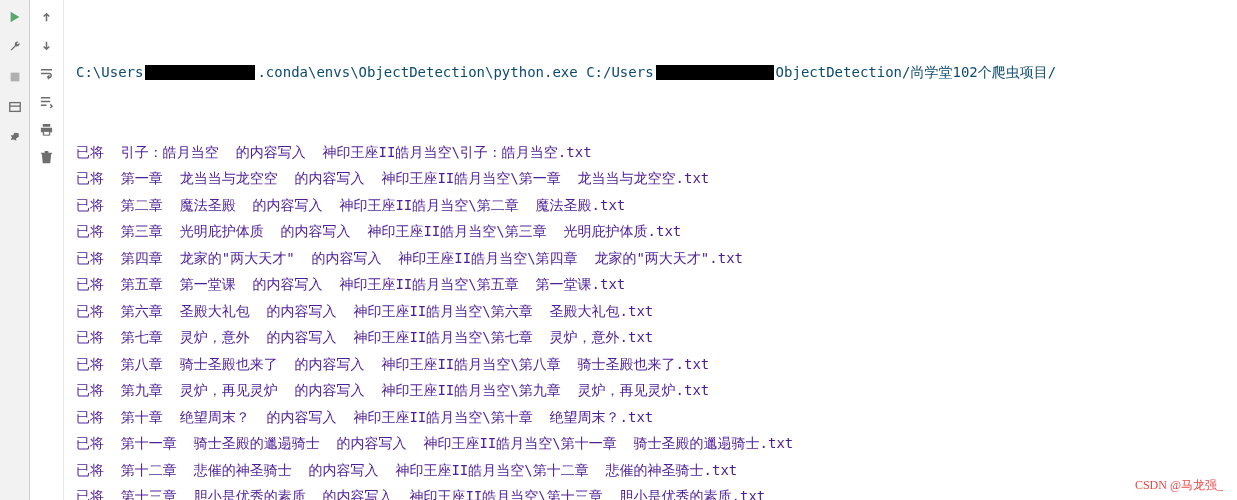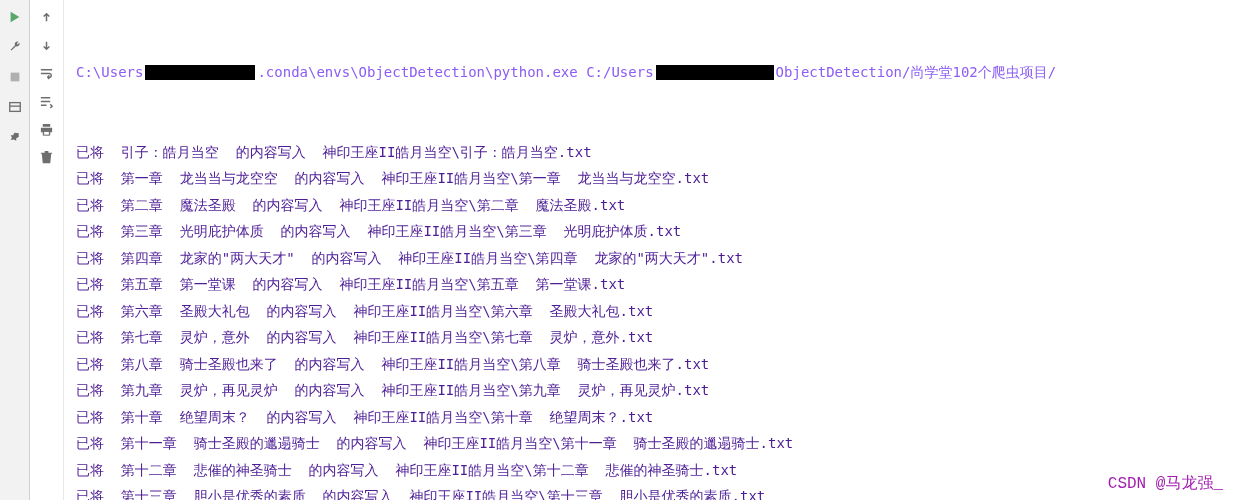--- a/index.html
+++ b/index.html
@@ -65,36 +65,36 @@
       line-height: 26.5px;
       color: #080808;
       white-space: pre;
     }
     .cmd-line {
       color: #6c6c6c;
       display: flex;
       align-items: center;
       flex-wrap: nowrap;
     }
-    .cmd-seg { color: #8b5cf6; }
+    .cmd-seg { color: #0c4a6e; }
     .redact {
       display: inline-block;
       background: #000;
       height: 15px;
       vertical-align: middle;
       margin: 0 2px;
     }
     .out-line { color: #4c1d95; }
     .watermark {
       position: absolute;
       right: 14px;
       bottom: 6px;
-      font-size: 16px;
-      color: #a21caf;
-      font-family: Liberation Mono, monospace;
+      font-size: 12px;
+      color: #ef4444;
+      font-family: Liberation Serif, serif;
     }
   </style>
 </head>
 <body>
 
 <div class="left-toolbar">
   <div class="tb-btn run-icon">
     <svg viewBox="0 0 16 16">
         <path d="M3 2 L13 8 L3 14 Z"></path>
       </svg>

